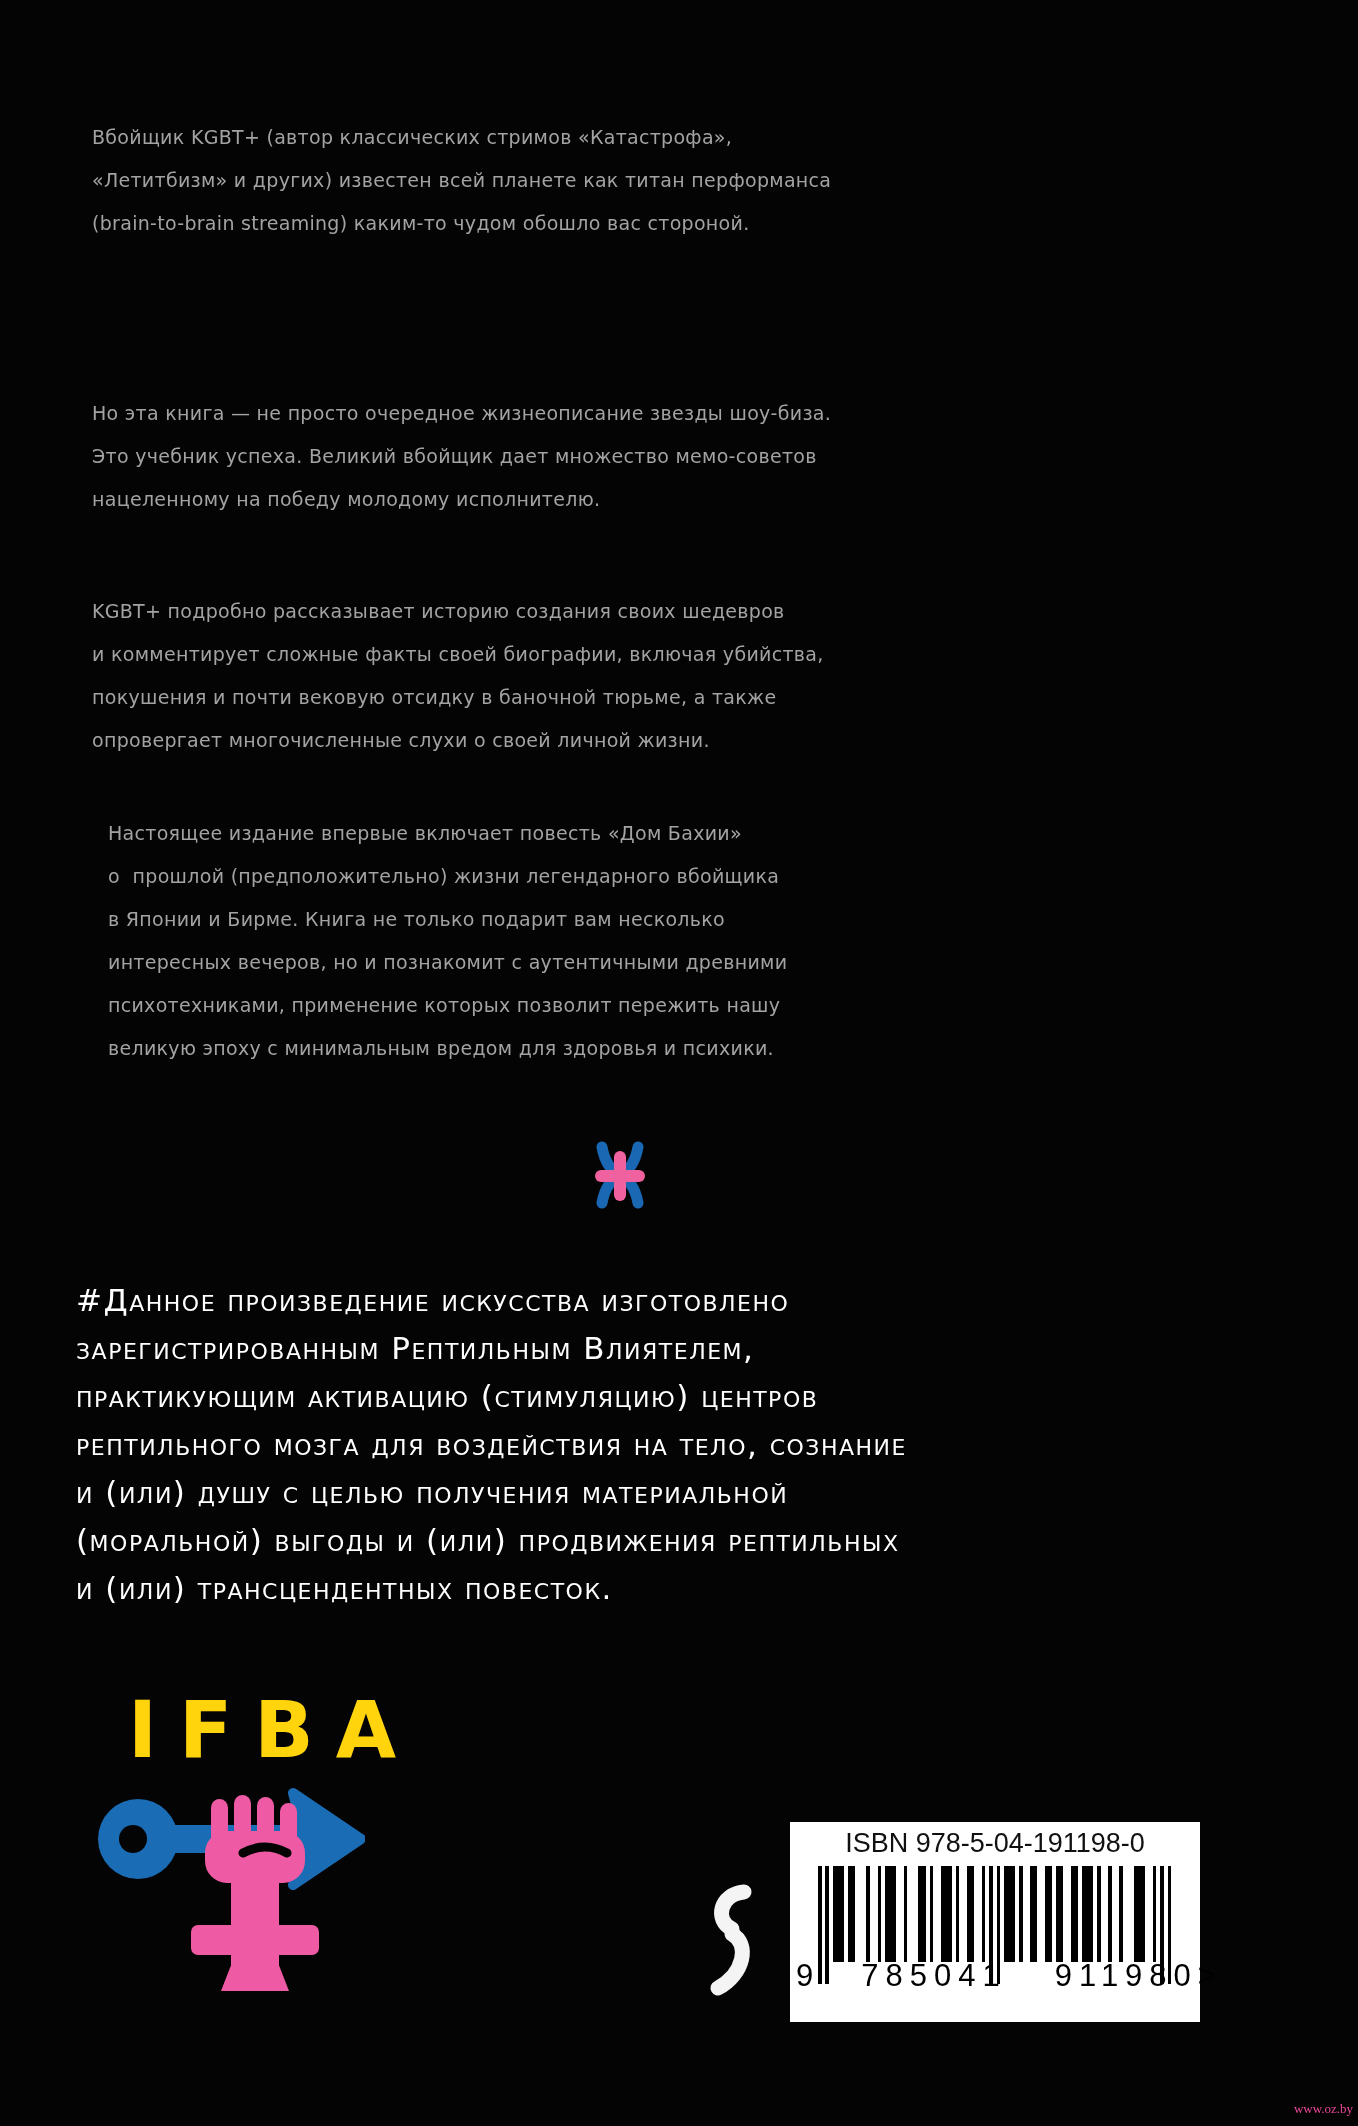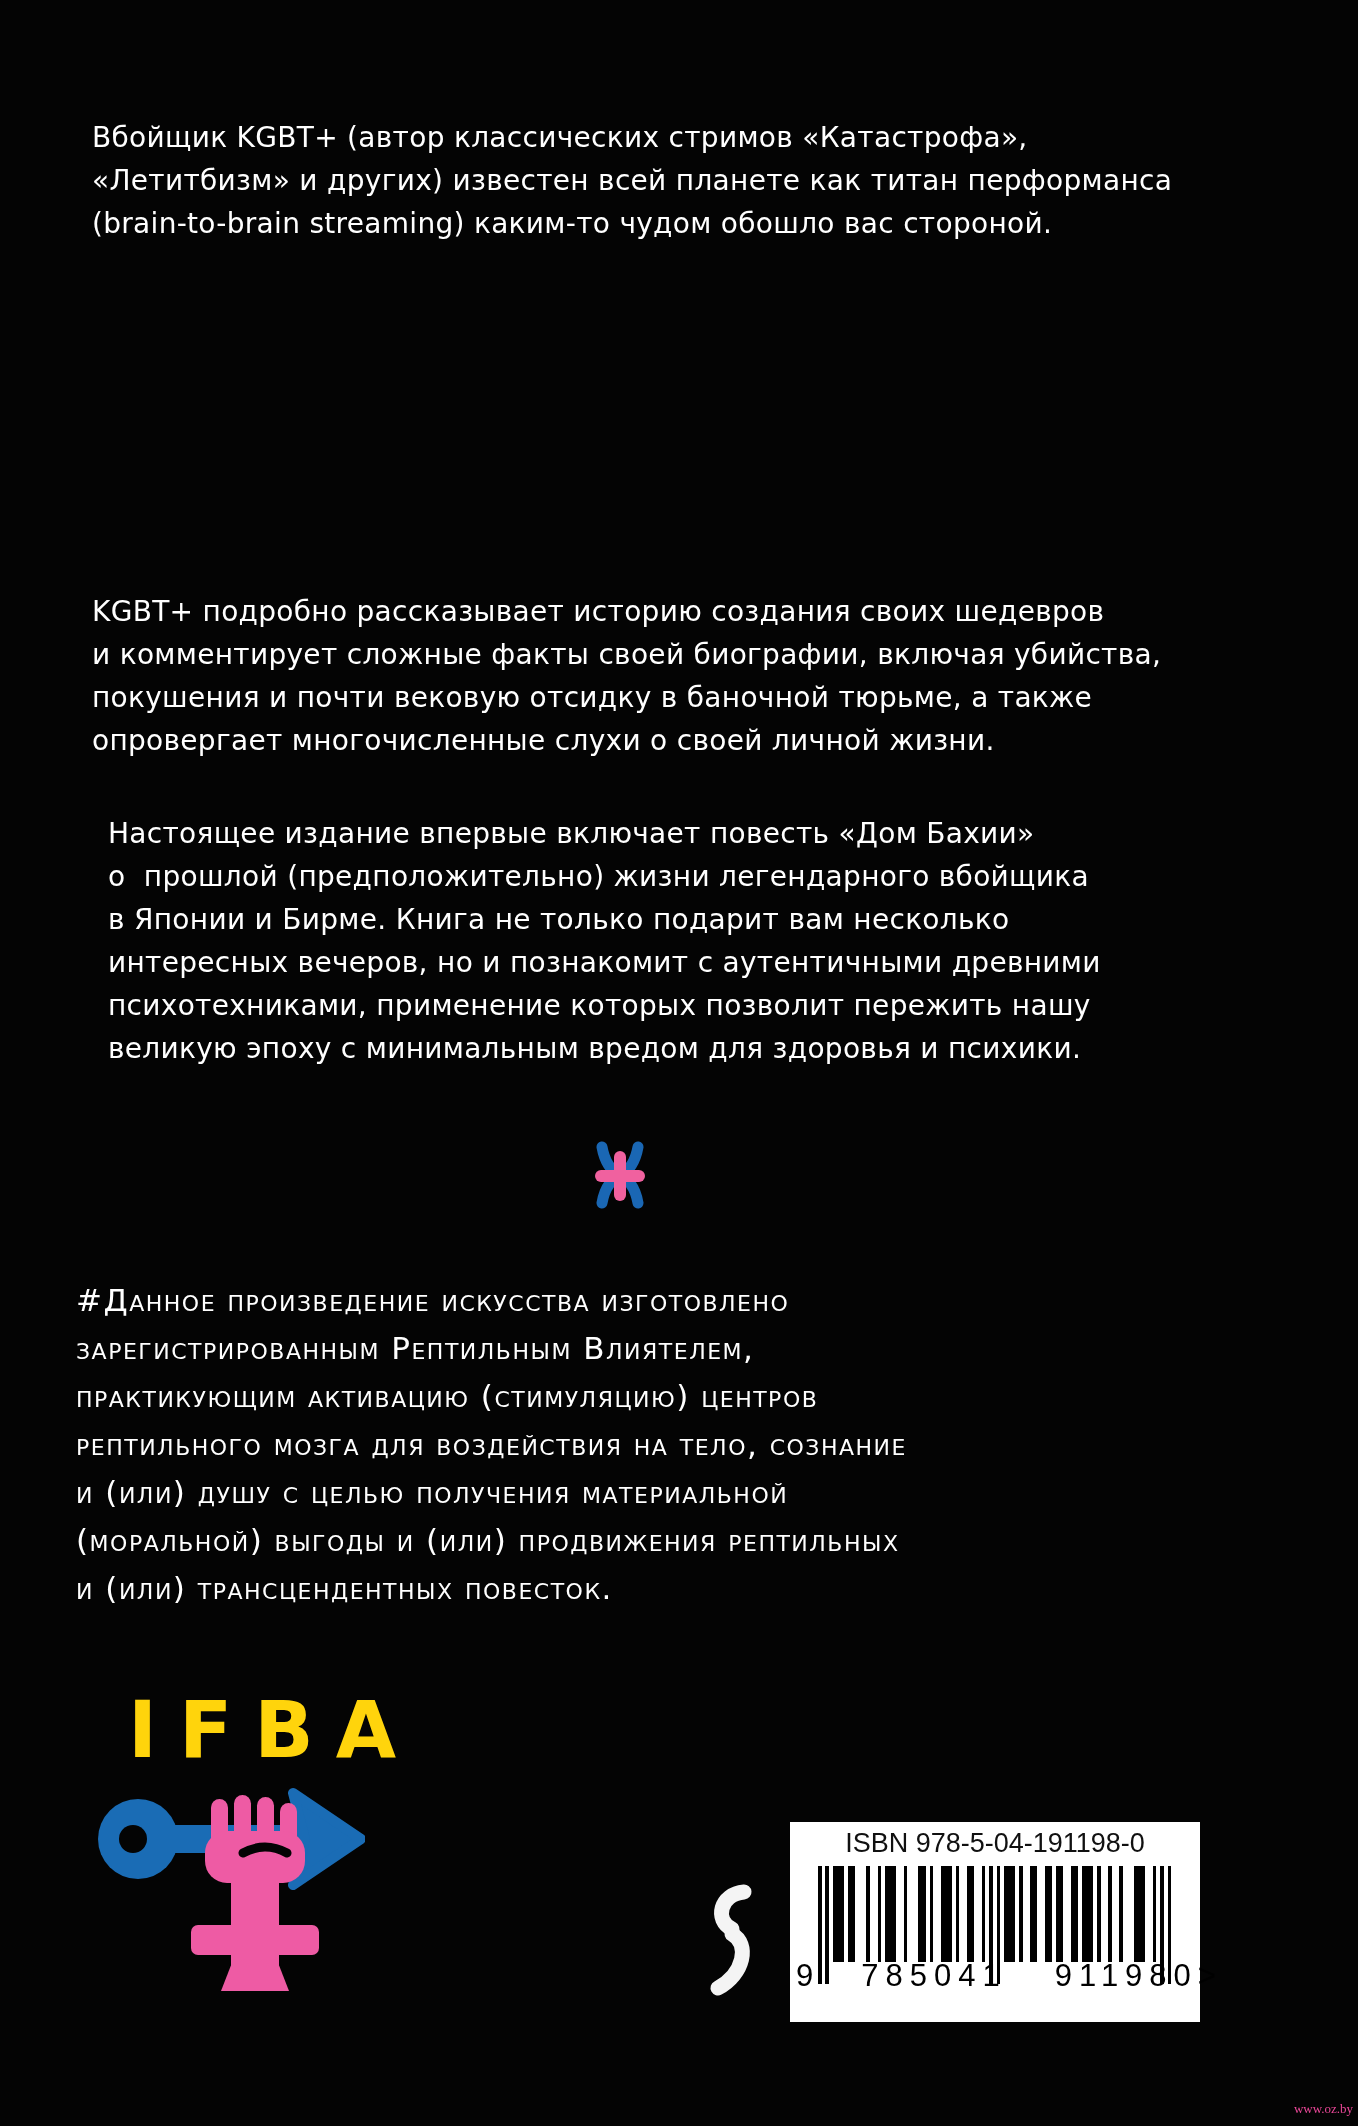--- a/index.html
+++ b/index.html
@@ -6,22 +6,22 @@
   #cover{
     position:relative;
     width:1358px;height:2126px;
     background:#040404;
     overflow:hidden;
     font-family:"DejaVu Sans",sans-serif;
   }
   
   .blurb{
     position:absolute;left:92px;
-    color:#ffffff;
-    font-size:28px;
+    color:#a3a3a3;
+    font-size:19px;
     line-height:43px;
     letter-spacing:.3px;
     white-space:pre;
   }
   #p1{top:116px;}
   #p2{top:392px;}
   #p3{top:590px;}
   #p4{top:812px;margin-left:16px;}
   
   #divider{position:absolute;left:591px;top:1141px;width:58px;height:68px;}
@@ -82,20 +82,21 @@
     font-size:13px;
     text-align:center;
   }
 </style>
 </head>
 <body>
 
 <div id="cover">
 
   <div id="p1" class="blurb"><div>Вбойщик KGBT+ (автор классических стримов «Катастрофа»,</div><div>«Летитбизм» и других) известен всей планете как титан перформанса</div><div>(brain-to-brain streaming) каким-то чудом обошло вас стороной.</div></div>
+  <div id="p2" class="blurb"><div>Но эта книга — не просто очередное жизнеописание звезды шоу-биза.</div><div>Это учебник успеха. Великий вбойщик дает множество мемо-советов</div><div>нацеленному на победу молодому исполнителю.</div></div>
   <div id="p3" class="blurb"><div>KGBT+ подробно рассказывает историю создания своих шедевров</div><div>и комментирует сложные факты своей биографии, включая убийства,</div><div>покушения и почти вековую отсидку в баночной тюрьме, а также</div><div>опровергает многочисленные слухи о своей личной жизни.</div></div>
   <div id="p4" class="blurb"><div>Настоящее издание впервые включает повесть «Дом Бахии»</div><div>о  прошлой (предположительно) жизни легендарного вбойщика</div><div>в Японии и Бирме. Книга не только подарит вам несколько</div><div>интересных вечеров, но и познакомит с аутентичными древними</div><div>психотехниками, применение которых позволит пережить нашу</div><div>великую эпоху с минимальным вредом для здоровья и психики.</div></div>
 
   <svg id="divider" viewBox="0 0 58 68">
     <g fill="none" stroke="#1a67b4" stroke-width="11" stroke-linecap="round">
       <path d="M11,6 C14,23 22,31 29,35"></path>
       <path d="M47,6 C44,23 36,31 29,35"></path>
       <path d="M11,62 C14,45 22,37 29,35"></path>
       <path d="M47,62 C44,45 36,37 29,35"></path>
     </g>

